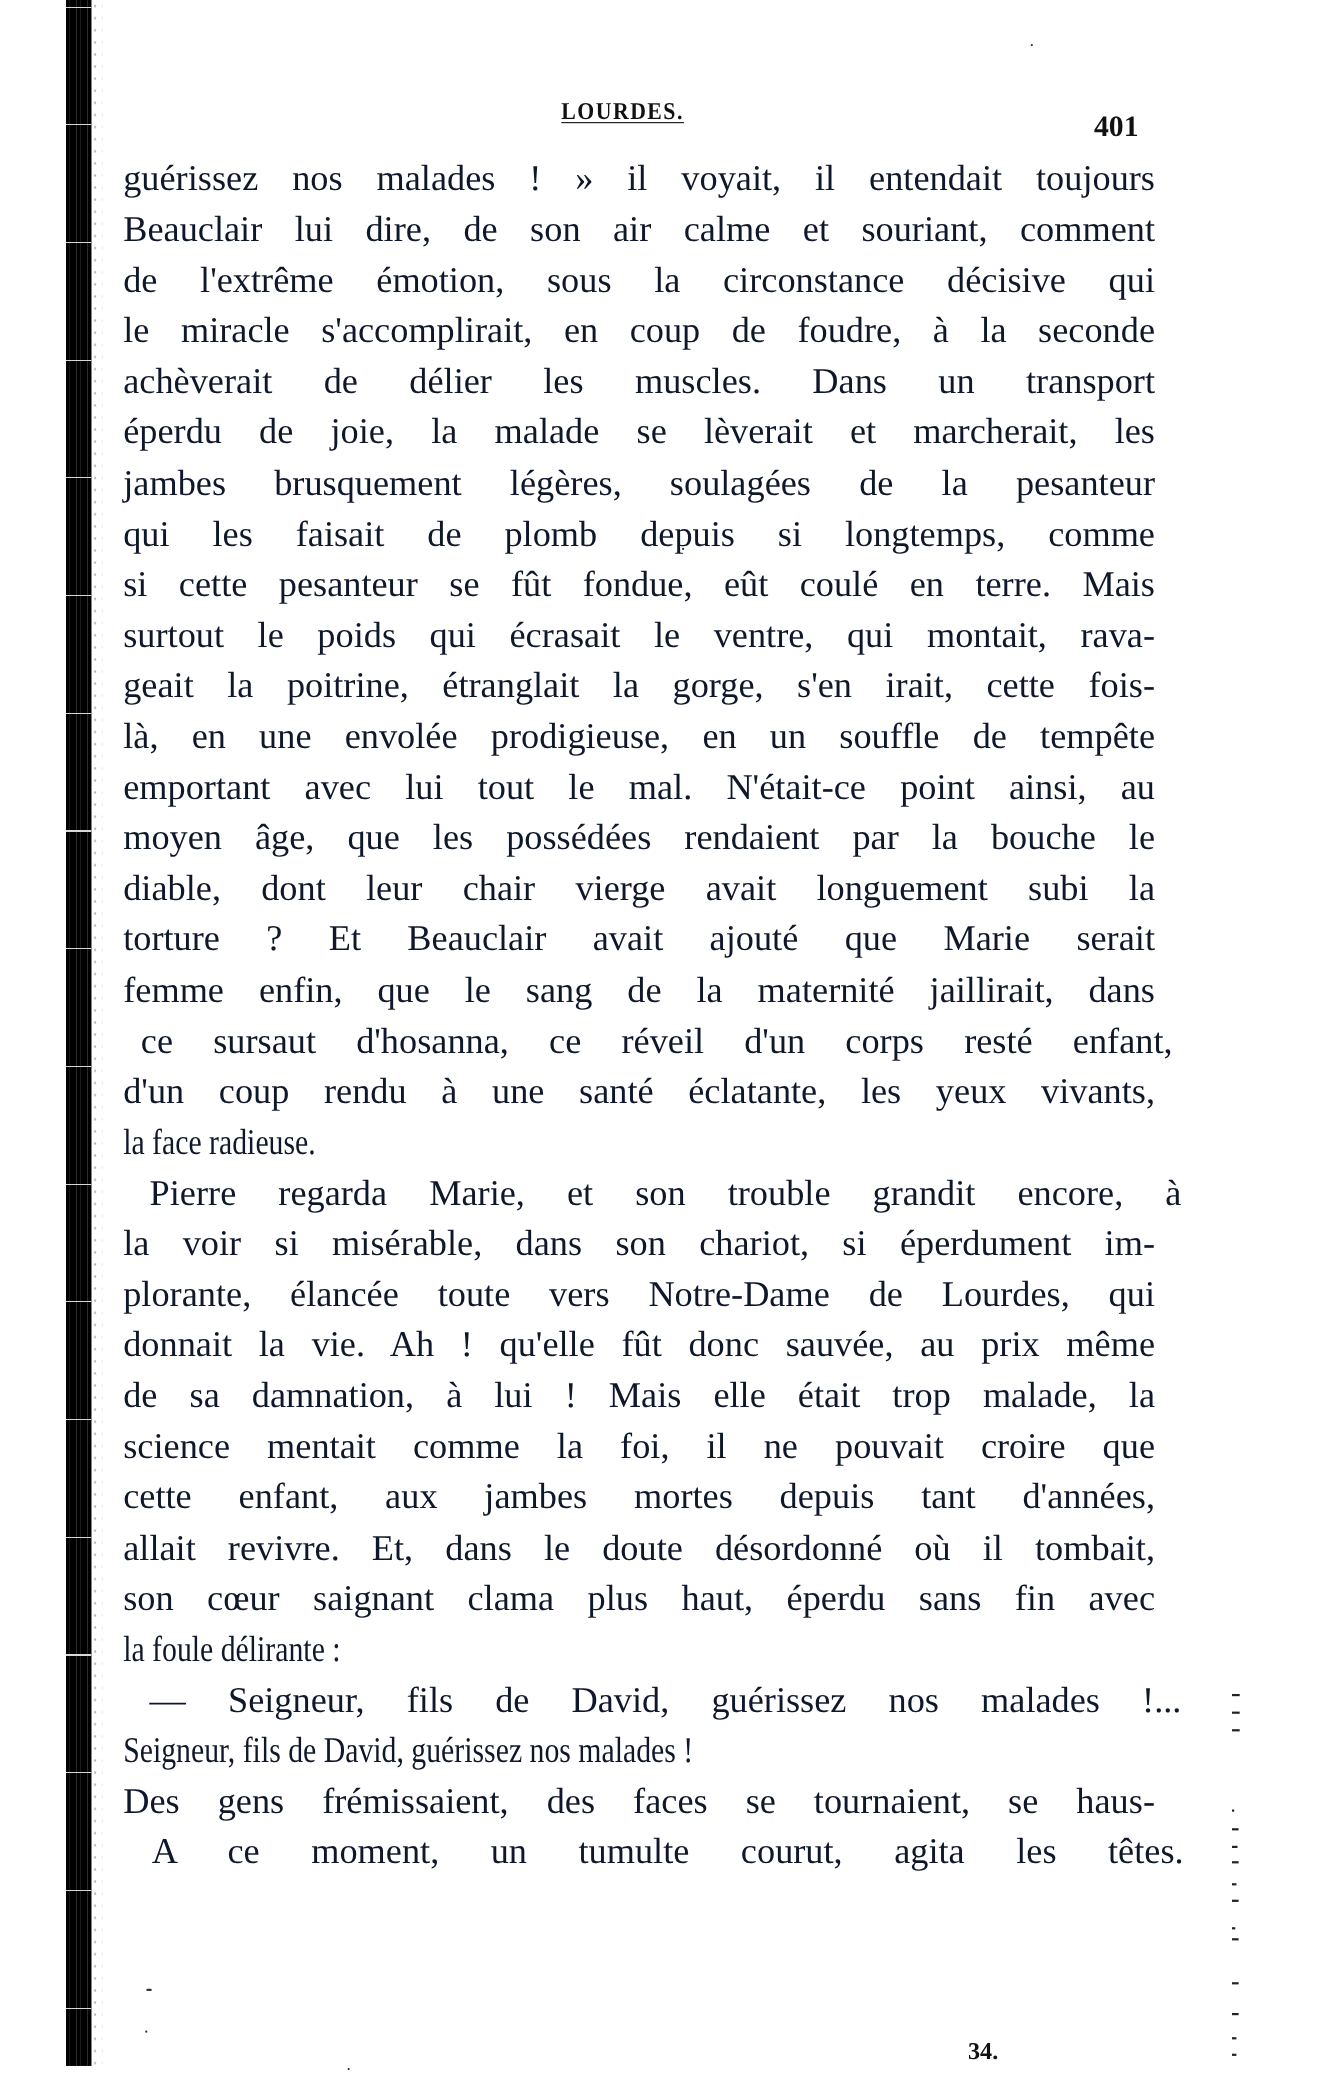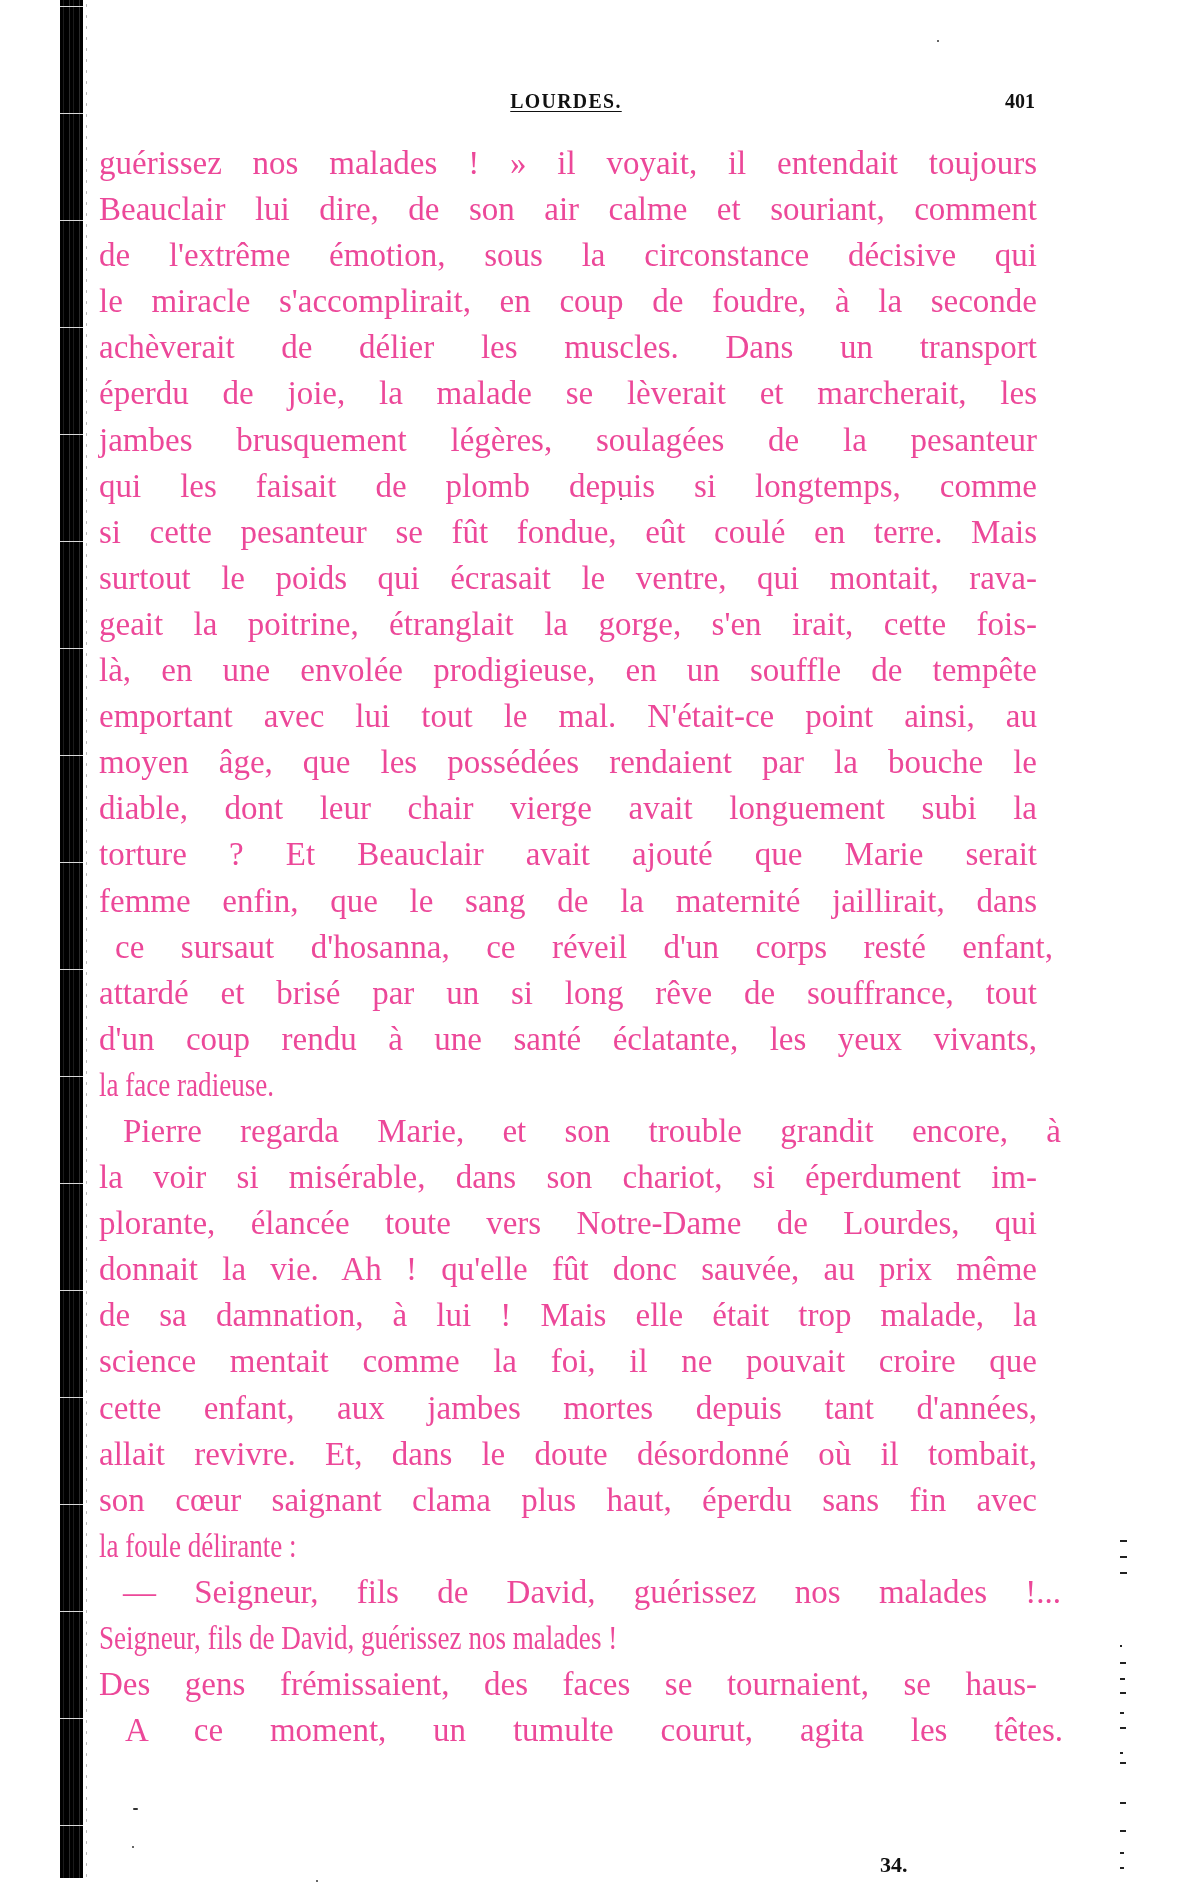--- a/index.html
+++ b/index.html
@@ -20,25 +20,25 @@
     position: absolute; top: 88px; left: 97px; width: 938px; height: 34px;
     font-family: "Liberation Serif", serif; color: #111;
   }
   .running-title {
     position: absolute; left: 0; right: 0; text-align: center; top: 0;
     font-size: 22px; font-weight: bold; letter-spacing: 1.5px;
     text-decoration: underline; text-decoration-thickness: 1px; text-underline-offset: 3px;
     transform: scaleX(0.9);
   }
   .page-number {
-    position: absolute; right: 0; top: 2px; font-size: 20px; font-weight: bold;
+    position: absolute; right: 0; top: 12px; font-size: 27px; font-weight: bold;
   }
   .body-text {
-    position: absolute; top: 140px; left: 99px; width: 938px;
-    font-family: "Liberation Serif", serif; color: #ec4899;
+    position: absolute; top: 140px; left: 112px; width: 938px;
+    font-family: "Liberation Serif", serif; color: #0f172a;
     font-size: 33px; line-height: 46.1px;
   }
   .line {
     display: block; height: 46.1px; white-space: nowrap;
     text-align: justify; text-align-last: justify;
     transform-origin: left center;
   }
   .line.last { text-align-last: left; }
   .line.indent { padding-left: 24px; }
   .line.indent2 { padding-left: 26px; }
@@ -73,21 +73,20 @@
   <span class="line" style="display: block; width: 938px; transform: scaleX(1);">si cette pesanteur se fût fondue, eût coulé en terre. Mais</span>
   <span class="line" style="display: block; width: 938px; transform: scaleX(1);">surtout le poids qui écrasait le ventre, qui montait, rava-</span>
   <span class="line" style="display: block; width: 938px; transform: scaleX(1);">geait la poitrine, étranglait la gorge, s'en irait, cette fois-</span>
   <span class="line" style="display: block; width: 938px; transform: scaleX(1);">là, en une envolée prodigieuse, en un souffle de tempête</span>
   <span class="line" style="display: block; width: 938px; transform: scaleX(1);">emportant avec lui tout le mal. N'était-ce point ainsi, au</span>
   <span class="line" style="display: block; width: 938px; transform: scaleX(1);">moyen âge, que les possédées rendaient par la bouche le</span>
   <span class="line" style="display: block; width: 938px; transform: scaleX(1);">diable, dont leur chair vierge avait longuement subi la</span>
   <span class="line" style="display: block; width: 938px; transform: scaleX(1);">torture ? Et Beauclair avait ajouté que Marie serait</span>
   <span class="line" style="display: block; width: 938px; transform: scaleX(1);">femme enfin, que le sang de la maternité jaillirait, dans</span>
   <span class="line" style="display: block; width: 938px; transform: scaleX(1); margin-left: 16px;">ce sursaut d'hosanna, ce réveil d'un corps resté enfant,</span>
-  <span class="line" style="display: block; width: 938px; transform: scaleX(1);">attardé et brisé par un si long rêve de souffrance, tout</span>
   <span class="line" style="display: block; width: 938px; transform: scaleX(1);">d'un coup rendu à une santé éclatante, les yeux vivants,</span>
   <span class="line last" style="display: block; width: 1143.9px; transform: scaleX(0.82);">la face radieuse.</span>
   <span class="line indent" style="display: block; width: 938px; transform: scaleX(1);">Pierre regarda Marie, et son trouble grandit encore, à</span>
   <span class="line" style="display: block; width: 938px; transform: scaleX(1);">la voir si misérable, dans son chariot, si éperdument im-</span>
   <span class="line" style="display: block; width: 938px; transform: scaleX(1);">plorante, élancée toute vers Notre-Dame de Lourdes, qui</span>
   <span class="line" style="display: block; width: 938px; transform: scaleX(1);">donnait la vie. Ah ! qu'elle fût donc sauvée, au prix même</span>
   <span class="line" style="display: block; width: 938px; transform: scaleX(1);">de sa damnation, à lui ! Mais elle était trop malade, la</span>
   <span class="line" style="display: block; width: 938px; transform: scaleX(1);">science mentait comme la foi, il ne pouvait croire que</span>
   <span class="line" style="display: block; width: 938px; transform: scaleX(1);">cette enfant, aux jambes mortes depuis tant d'années,</span>
   <span class="line" style="display: block; width: 938px; transform: scaleX(1);">allait revivre. Et, dans le doute désordonné où il tombait,</span>

